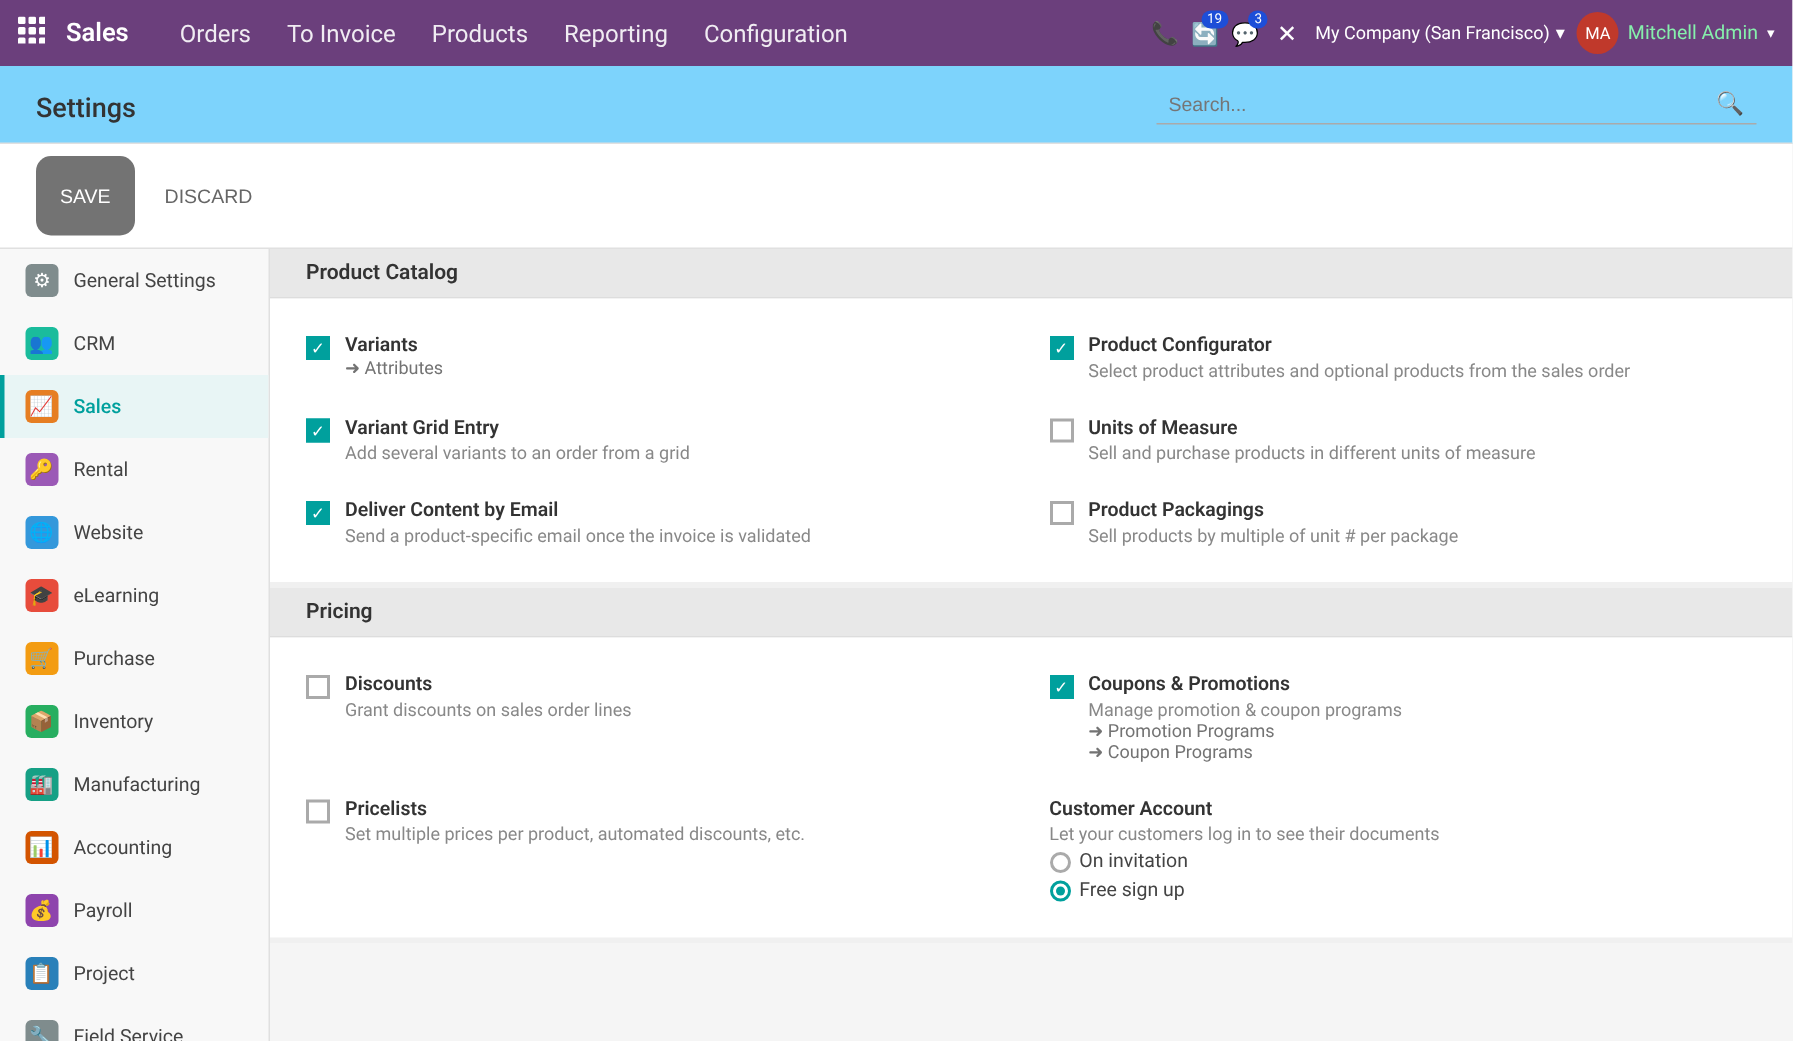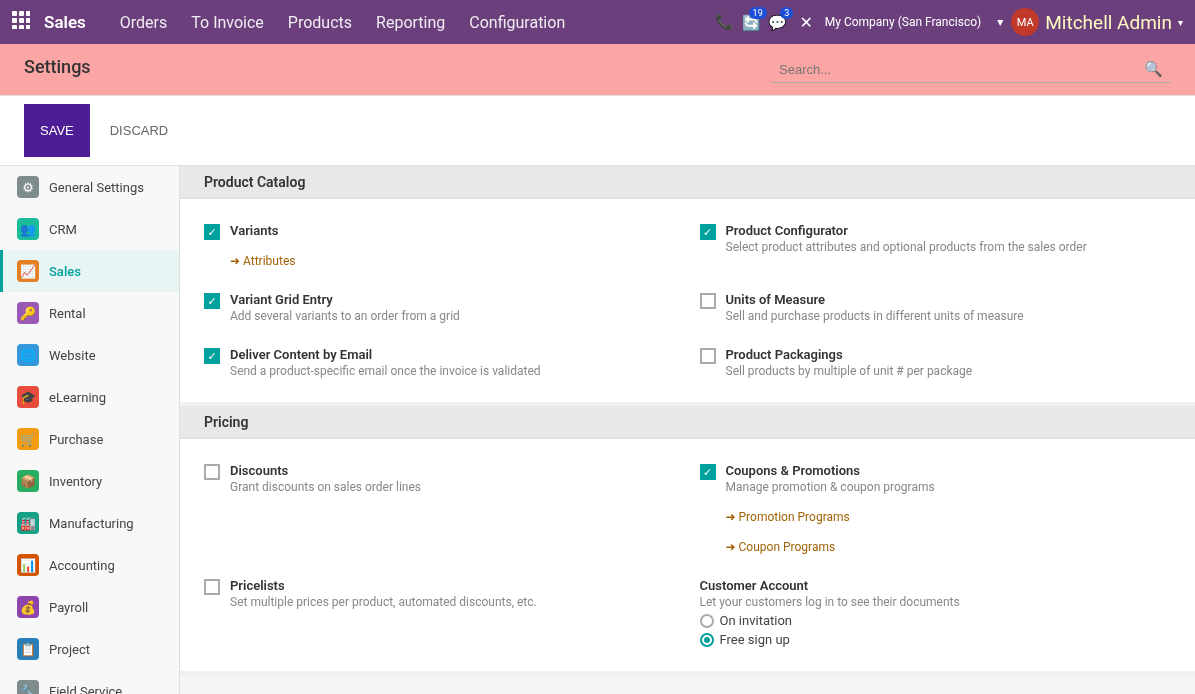--- a/index.html
+++ b/index.html
@@ -15,48 +15,48 @@
       padding: 0 12px;
       gap: 8px;
     }
     .top-nav .grid-icon { font-size: 18px; cursor: pointer; margin-right: 6px; }
     .top-nav .app-title { font-size: 17px; font-weight: 600; margin-right: 16px; }
     .top-nav .nav-links { display: flex; gap: 4px; flex: 1; }
     .top-nav .nav-link { color: rgba(255,255,255,0.9); text-decoration: none; padding: 4px 10px; border-radius: 4px; cursor: pointer; font-size: 16px; }
     .top-nav .nav-right { display: flex; align-items: center; gap: 8px; }
     .top-nav .icon-btn { color: white; cursor: pointer; font-size: 16px; position: relative; }
     .top-nav .badge { background: #1d4ed8; color: white; font-size: 9px; border-radius: 8px; padding: 1px 4px; position: absolute; top: -6px; right: -6px; }
-    .top-nav .company-selector { color: white; font-size: 12px; cursor: pointer; display: flex; align-items: center; gap: 16px; }
+    .top-nav .company-selector { color: white; font-size: 12px; cursor: pointer; display: flex; align-items: center; gap: 4px; }
     .top-nav .user-section { display: flex; align-items: center; gap: 6px; cursor: pointer; }
     .top-nav .avatar { width: 28px; height: 28px; border-radius: 50%; background: #c0392b; display: flex; align-items: center; justify-content: center; font-size: 11px; color: white; overflow: hidden; }
-    .top-nav .user-name { color: #fef9c3; font-size: 19px; }
+    .top-nav .user-name { color: #86efac; font-size: 13px; }
 
     
     .settings-header {
-      background: #fca5a5;
+      background: #7dd3fc;
       padding: 12px 24px;
       border-bottom: 1px solid #e0e0e0;
       display: flex;
-      align-items: flex-start;
+      align-items: flex-end;
       justify-content: space-between;
     }
     .settings-title { font-size: 18px; font-weight: 500; color: #333; }
     .search-bar { display: flex; align-items: center; border-bottom: 1px solid #aaa; padding: 4px 8px; width: 400px; }
     .search-bar input { border: none; outline: none; font-size: 13px; color: #555; width: 100%; background: transparent; }
     .search-bar .search-icon { color: #555; font-size: 15px; }
 
     
     .action-bar {
       background: white;
       padding: 8px 24px;
       border-bottom: 1px solid #e0e0e0;
       display: flex;
       gap: 8px;
     }
-    .btn-save { background: #4c1d95; color: white; border: none; padding: 19px 16px; border-radius: 0; cursor: pointer; font-size: 13px; font-weight: 500; }
+    .btn-save { background: #737373; color: white; border: none; padding: 19px 16px; border-radius: 10px; cursor: pointer; font-size: 13px; font-weight: 500; }
     .btn-discard { background: white; color: #666; border: none; padding: 5px 12px; cursor: pointer; font-size: 13px; font-weight: 500; }
 
     
     .main-layout {
       display: flex;
       height: calc(694px - 44px - 49px - 41px);
       overflow: hidden;
     }
 
     
@@ -112,21 +112,21 @@
     }
     .setting-item {
       display: flex;
       align-items: flex-start;
       gap: 10px;
       padding: 8px 0;
     }
     .setting-item .check-area { padding-top: 1px; }
     .setting-item .info .label { font-weight: 600; color: #333; font-size: 13px; }
     .setting-item .info .desc { color: #888; font-size: 12px; margin-top: 2px; }
-    .setting-item .info .link { color: #a16207; font-size: 12px; margin-top: 16px; cursor: pointer; text-decoration: none; display: flex; align-items: center; gap: 4px; }
+    .setting-item .info .link { color: #737373; font-size: 12px; margin-top: 0; cursor: pointer; text-decoration: none; display: flex; align-items: center; gap: 4px; }
 
     
     .checkbox {
       width: 16px; height: 16px; border: 2px solid #aaa;
       display: flex; align-items: center; justify-content: center;
       cursor: pointer; flex-shrink: 0;
     }
     .checkbox.checked { background: #00a09d; border-color: #00a09d; color: white; font-size: 11px; }
 
     

